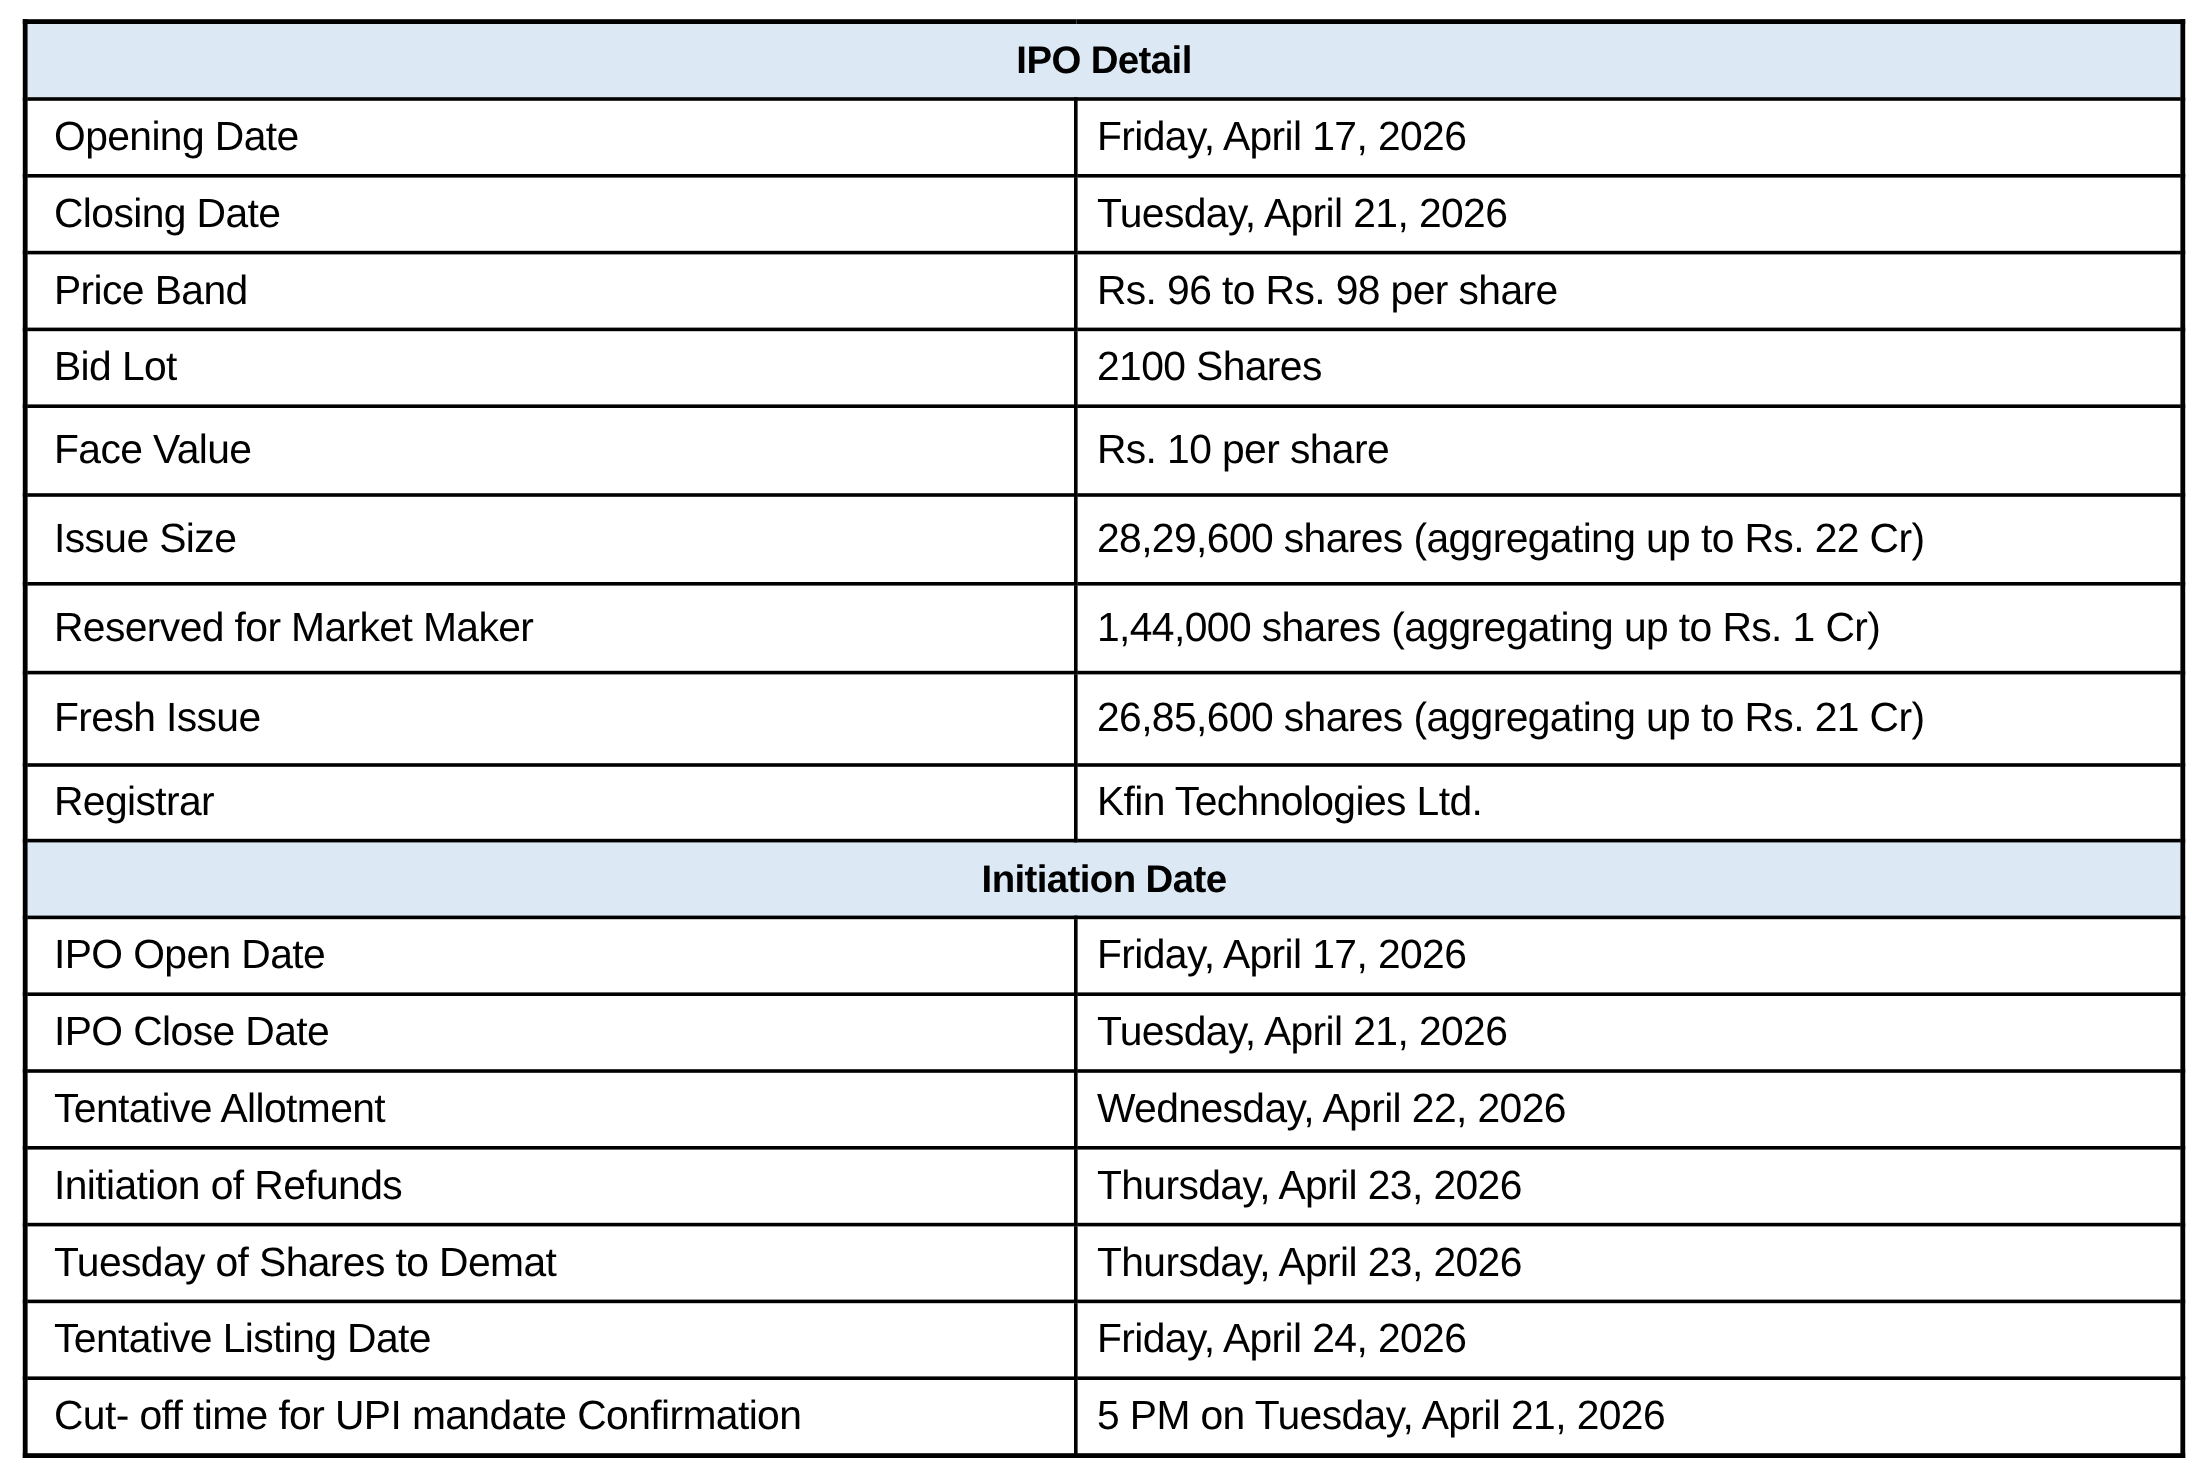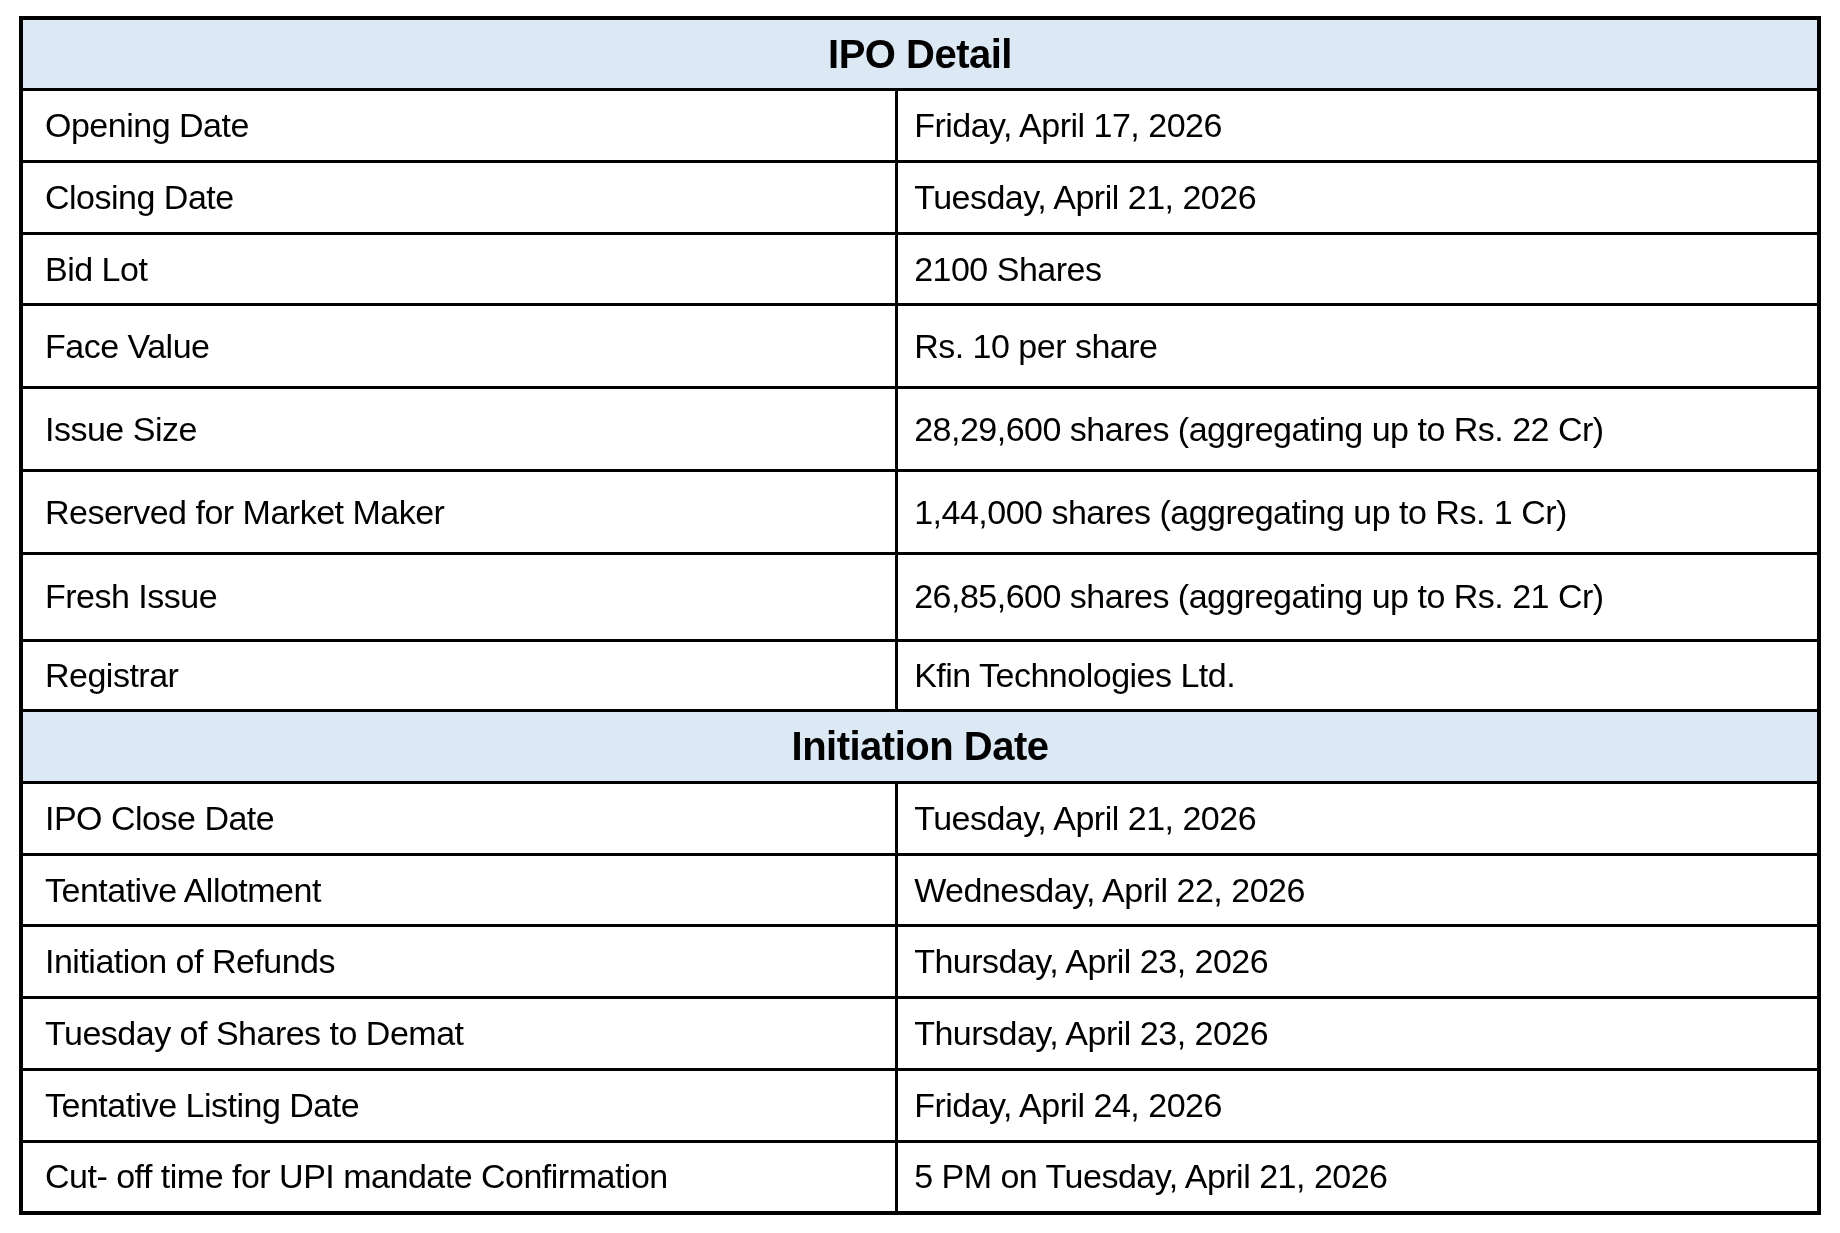--- a/index.html
+++ b/index.html
@@ -36,21 +36,21 @@
     padding:0;
   }
   col.c-label{width:48.7%;}
   col.c-value{width:51.3%;}
   td.label-cell{padding-left:22px;}
   td.value-cell{padding-left:16px;}
   tr.section-header-row td{
     background:var(--header-bg);
     font-weight:bold;
     text-align:center;
-    font-size:40px;
+    font-size:32px;
     letter-spacing:-0.5px;
   }
   tr.row-hdr{height:64px;}
   tr.row-std{height:64px;}
   tr.row-tall{height:74px;}
   tr.row-xtall{height:77px;}
   tr.row-short{height:63px;}
 </style>
 </head>
 <body>
@@ -65,20 +65,24 @@
       <td colspan="2">IPO Detail</td>
     </tr>
 
     <tr class="row-std">
       <td class="label-cell">Opening Date</td>
       <td class="value-cell">Friday, April 17, 2026</td>
     </tr>
     <tr class="row-std">
       <td class="label-cell">Closing Date</td>
       <td class="value-cell">Tuesday, April 21, 2026</td>
+    </tr>
+    <tr class="row-std">
+      <td class="label-cell">Price Band</td>
+      <td class="value-cell">Rs. 96 to Rs. 98 per share</td>
     </tr>
     <tr class="row-std">
       <td class="label-cell">Bid Lot</td>
       <td class="value-cell">2100 Shares</td>
     </tr>
     <tr class="row-tall">
       <td class="label-cell">Face Value</td>
       <td class="value-cell">Rs. 10 per share</td>
     </tr>
     <tr class="row-tall">
@@ -96,20 +100,24 @@
     <tr class="row-short">
       <td class="label-cell">Registrar</td>
       <td class="value-cell">Kfin Technologies Ltd.</td>
     </tr>
 
     <tr class="section-header-row row-hdr">
       <td colspan="2">Initiation Date</td>
     </tr>
 
     <tr class="row-std">
+      <td class="label-cell">IPO Open Date</td>
+      <td class="value-cell">Friday, April 17, 2026</td>
+    </tr>
+    <tr class="row-std">
       <td class="label-cell">IPO Close Date</td>
       <td class="value-cell">Tuesday, April 21, 2026</td>
     </tr>
     <tr class="row-std">
       <td class="label-cell">Tentative Allotment</td>
       <td class="value-cell">Wednesday, April 22, 2026</td>
     </tr>
     <tr class="row-std">
       <td class="label-cell">Initiation of Refunds</td>
       <td class="value-cell">Thursday, April 23, 2026</td>

